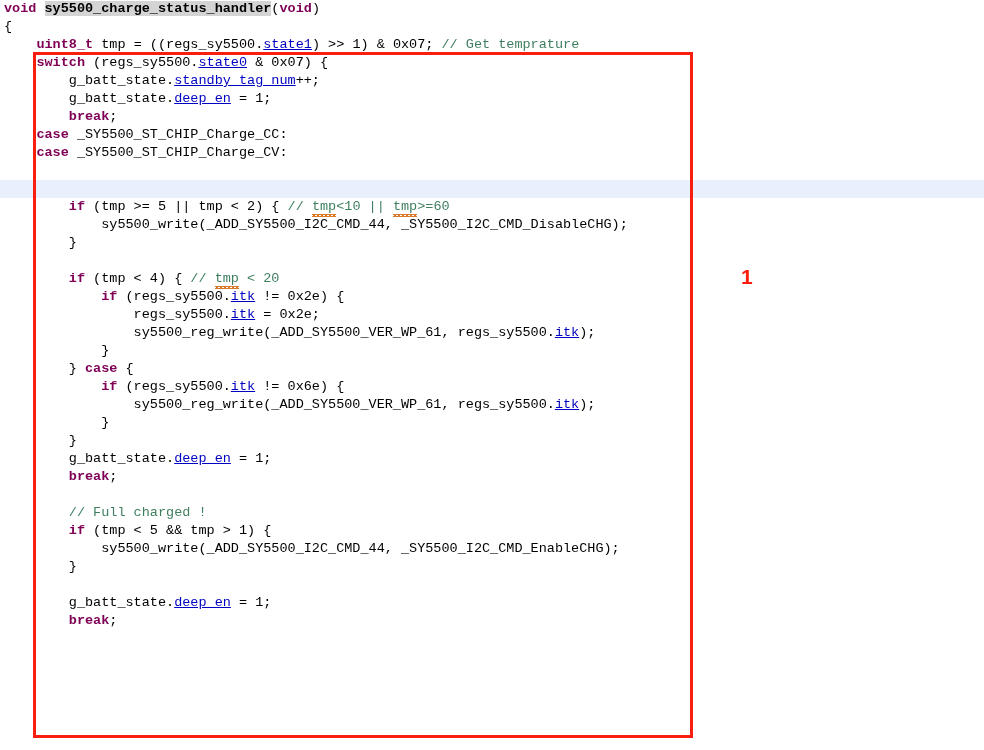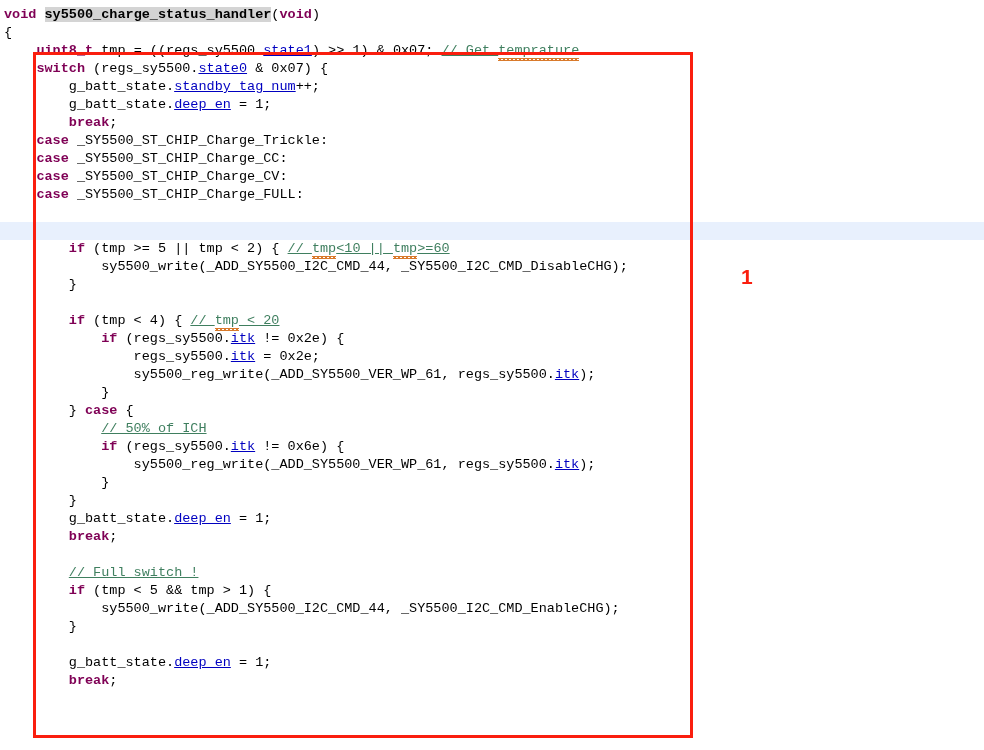--- a/index.html
+++ b/index.html
@@ -12,21 +12,21 @@
     height: 750px;
     position: relative;
     overflow: hidden;
     font-family: "Liberation Mono", "DejaVu Sans Mono", monospace;
   }
 
   
   #code-editor {
     position: absolute;
     left: 0;
-    top: 6px;
+    top: 0;
     width: 984px;
     height: 590px;
     background: #ffffff;
   }
 
   #code-lines {
     position: absolute;
     left: 0;
     top: 0;
     width: 984px;
@@ -43,21 +43,21 @@
     padding-left: 4px;
     box-sizing: border-box;
   }
   .code-line.hl {
     background: #e8f0fd;
   }
 
   
   .tok-kw      { color: #7f0055; font-weight: bold; }
   .tok-field   { color: #0000c0; text-decoration: underline; }
-  .tok-cmt     { color: #3f7f5f; text-decoration: underline; }
+  .tok-cmt     { color: #3f7f5f; }
   .tok-plain   { color: #000000; }
   .tok-occ     { background: #d4d4d4; color: #000000; font-weight: bold; }
 
   
   .spell {
     position: relative;
     display: inline-block;
     text-decoration: none;
   }
   .spell::after {
@@ -116,27 +116,25 @@
 
     <div class="code-line"><span class="tok-plain">    </span><span class="tok-kw">switch</span><span class="tok-plain"> (regs_sy5500.</span><span class="tok-field">state0</span><span class="tok-plain"> &amp; 0x07) {</span></div>
 
 
     <div class="code-line"><span class="tok-plain">        g_batt_state.</span><span class="tok-field">standby_tag_num</span><span class="tok-plain">++;</span></div>
 
     <div class="code-line"><span class="tok-plain">        g_batt_state.</span><span class="tok-field">deep_en</span><span class="tok-plain"> = 1;</span></div>
 
     <div class="code-line"><span class="tok-plain">        </span><span class="tok-kw">break</span><span class="tok-plain">;</span></div>
 
-    <div class="code-line"><span class="tok-plain">    </span><span class="tok-kw">case</span><span class="tok-plain"> _SY5500_ST_CHIP_Charge_Trickle:</span></div>
 
     <div class="code-line"><span class="tok-plain">    </span><span class="tok-kw">case</span><span class="tok-plain"> _SY5500_ST_CHIP_Charge_CC:</span></div>
 
     <div class="code-line"><span class="tok-plain">    </span><span class="tok-kw">case</span><span class="tok-plain"> _SY5500_ST_CHIP_Charge_CV:</span></div>
 
-    <div class="code-line"><span class="tok-plain">    </span><span class="tok-kw">case</span><span class="tok-plain"> _SY5500_ST_CHIP_Charge_FULL:</span></div>
 
     <div class="code-line">&nbsp;</div>
 
     <div class="code-line hl">&nbsp;</div>
 
     <div class="code-line"><span class="tok-plain">        </span><span class="tok-kw">if</span><span class="tok-plain"> (tmp &gt;= 5 || tmp &lt; 2) { </span><span class="tok-cmt">// </span><span class="tok-cmt spell">tmp</span><span class="tok-cmt">&lt;10 || </span><span class="tok-cmt spell">tmp</span><span class="tok-cmt">&gt;=60</span></div>
 
     <div class="code-line"><span class="tok-plain">            sy5500_write(_ADD_SY5500_I2C_CMD_44, _SY5500_I2C_CMD_DisableCHG);</span></div>
 
     <div class="code-line"><span class="tok-plain">        }</span></div>
@@ -149,39 +147,38 @@
 
 
     <div class="code-line"><span class="tok-plain">                regs_sy5500.</span><span class="tok-field">itk</span><span class="tok-plain"> = 0x2e;</span></div>
 
     <div class="code-line"><span class="tok-plain">                sy5500_reg_write(_ADD_SY5500_VER_WP_61, regs_sy5500.</span><span class="tok-field">itk</span><span class="tok-plain">);</span></div>
 
     <div class="code-line"><span class="tok-plain">            }</span></div>
 
     <div class="code-line"><span class="tok-plain">        } </span><span class="tok-kw">case</span><span class="tok-plain"> {</span></div>
 
-    <div class="code-line"><span class="tok-plain">            </span><span class="tok-cmt">// 50% of ICH</span></div>
 
     <div class="code-line"><span class="tok-plain">            </span><span class="tok-kw">if</span><span class="tok-plain"> (regs_sy5500.</span><span class="tok-field">itk</span><span class="tok-plain"> != 0x6e) {</span></div>
 
 
     <div class="code-line"><span class="tok-plain">                sy5500_reg_write(_ADD_SY5500_VER_WP_61, regs_sy5500.</span><span class="tok-field">itk</span><span class="tok-plain">);</span></div>
 
     <div class="code-line"><span class="tok-plain">            }</span></div>
 
     <div class="code-line"><span class="tok-plain">        }</span></div>
 
     <div class="code-line"><span class="tok-plain">        g_batt_state.</span><span class="tok-field">deep_en</span><span class="tok-plain"> = 1;</span></div>
 
     <div class="code-line"><span class="tok-plain">        </span><span class="tok-kw">break</span><span class="tok-plain">;</span></div>
 
     <div class="code-line">&nbsp;</div>
 
 
-    <div class="code-line"><span class="tok-plain">        </span><span class="tok-cmt">// Full switch !</span></div>
+    <div class="code-line"><span class="tok-plain">        </span><span class="tok-cmt">// Full charged !</span></div>
 
     <div class="code-line"><span class="tok-plain">        </span><span class="tok-kw">if</span><span class="tok-plain"> (tmp &lt; 5 &amp;&amp; tmp &gt; 1) {</span></div>
 
     <div class="code-line"><span class="tok-plain">            sy5500_write(_ADD_SY5500_I2C_CMD_44, _SY5500_I2C_CMD_EnableCHG);</span></div>
 
     <div class="code-line"><span class="tok-plain">        }</span></div>
 
     <div class="code-line">&nbsp;</div>
 
     <div class="code-line"><span class="tok-plain">        g_batt_state.</span><span class="tok-field">deep_en</span><span class="tok-plain"> = 1;</span></div>

